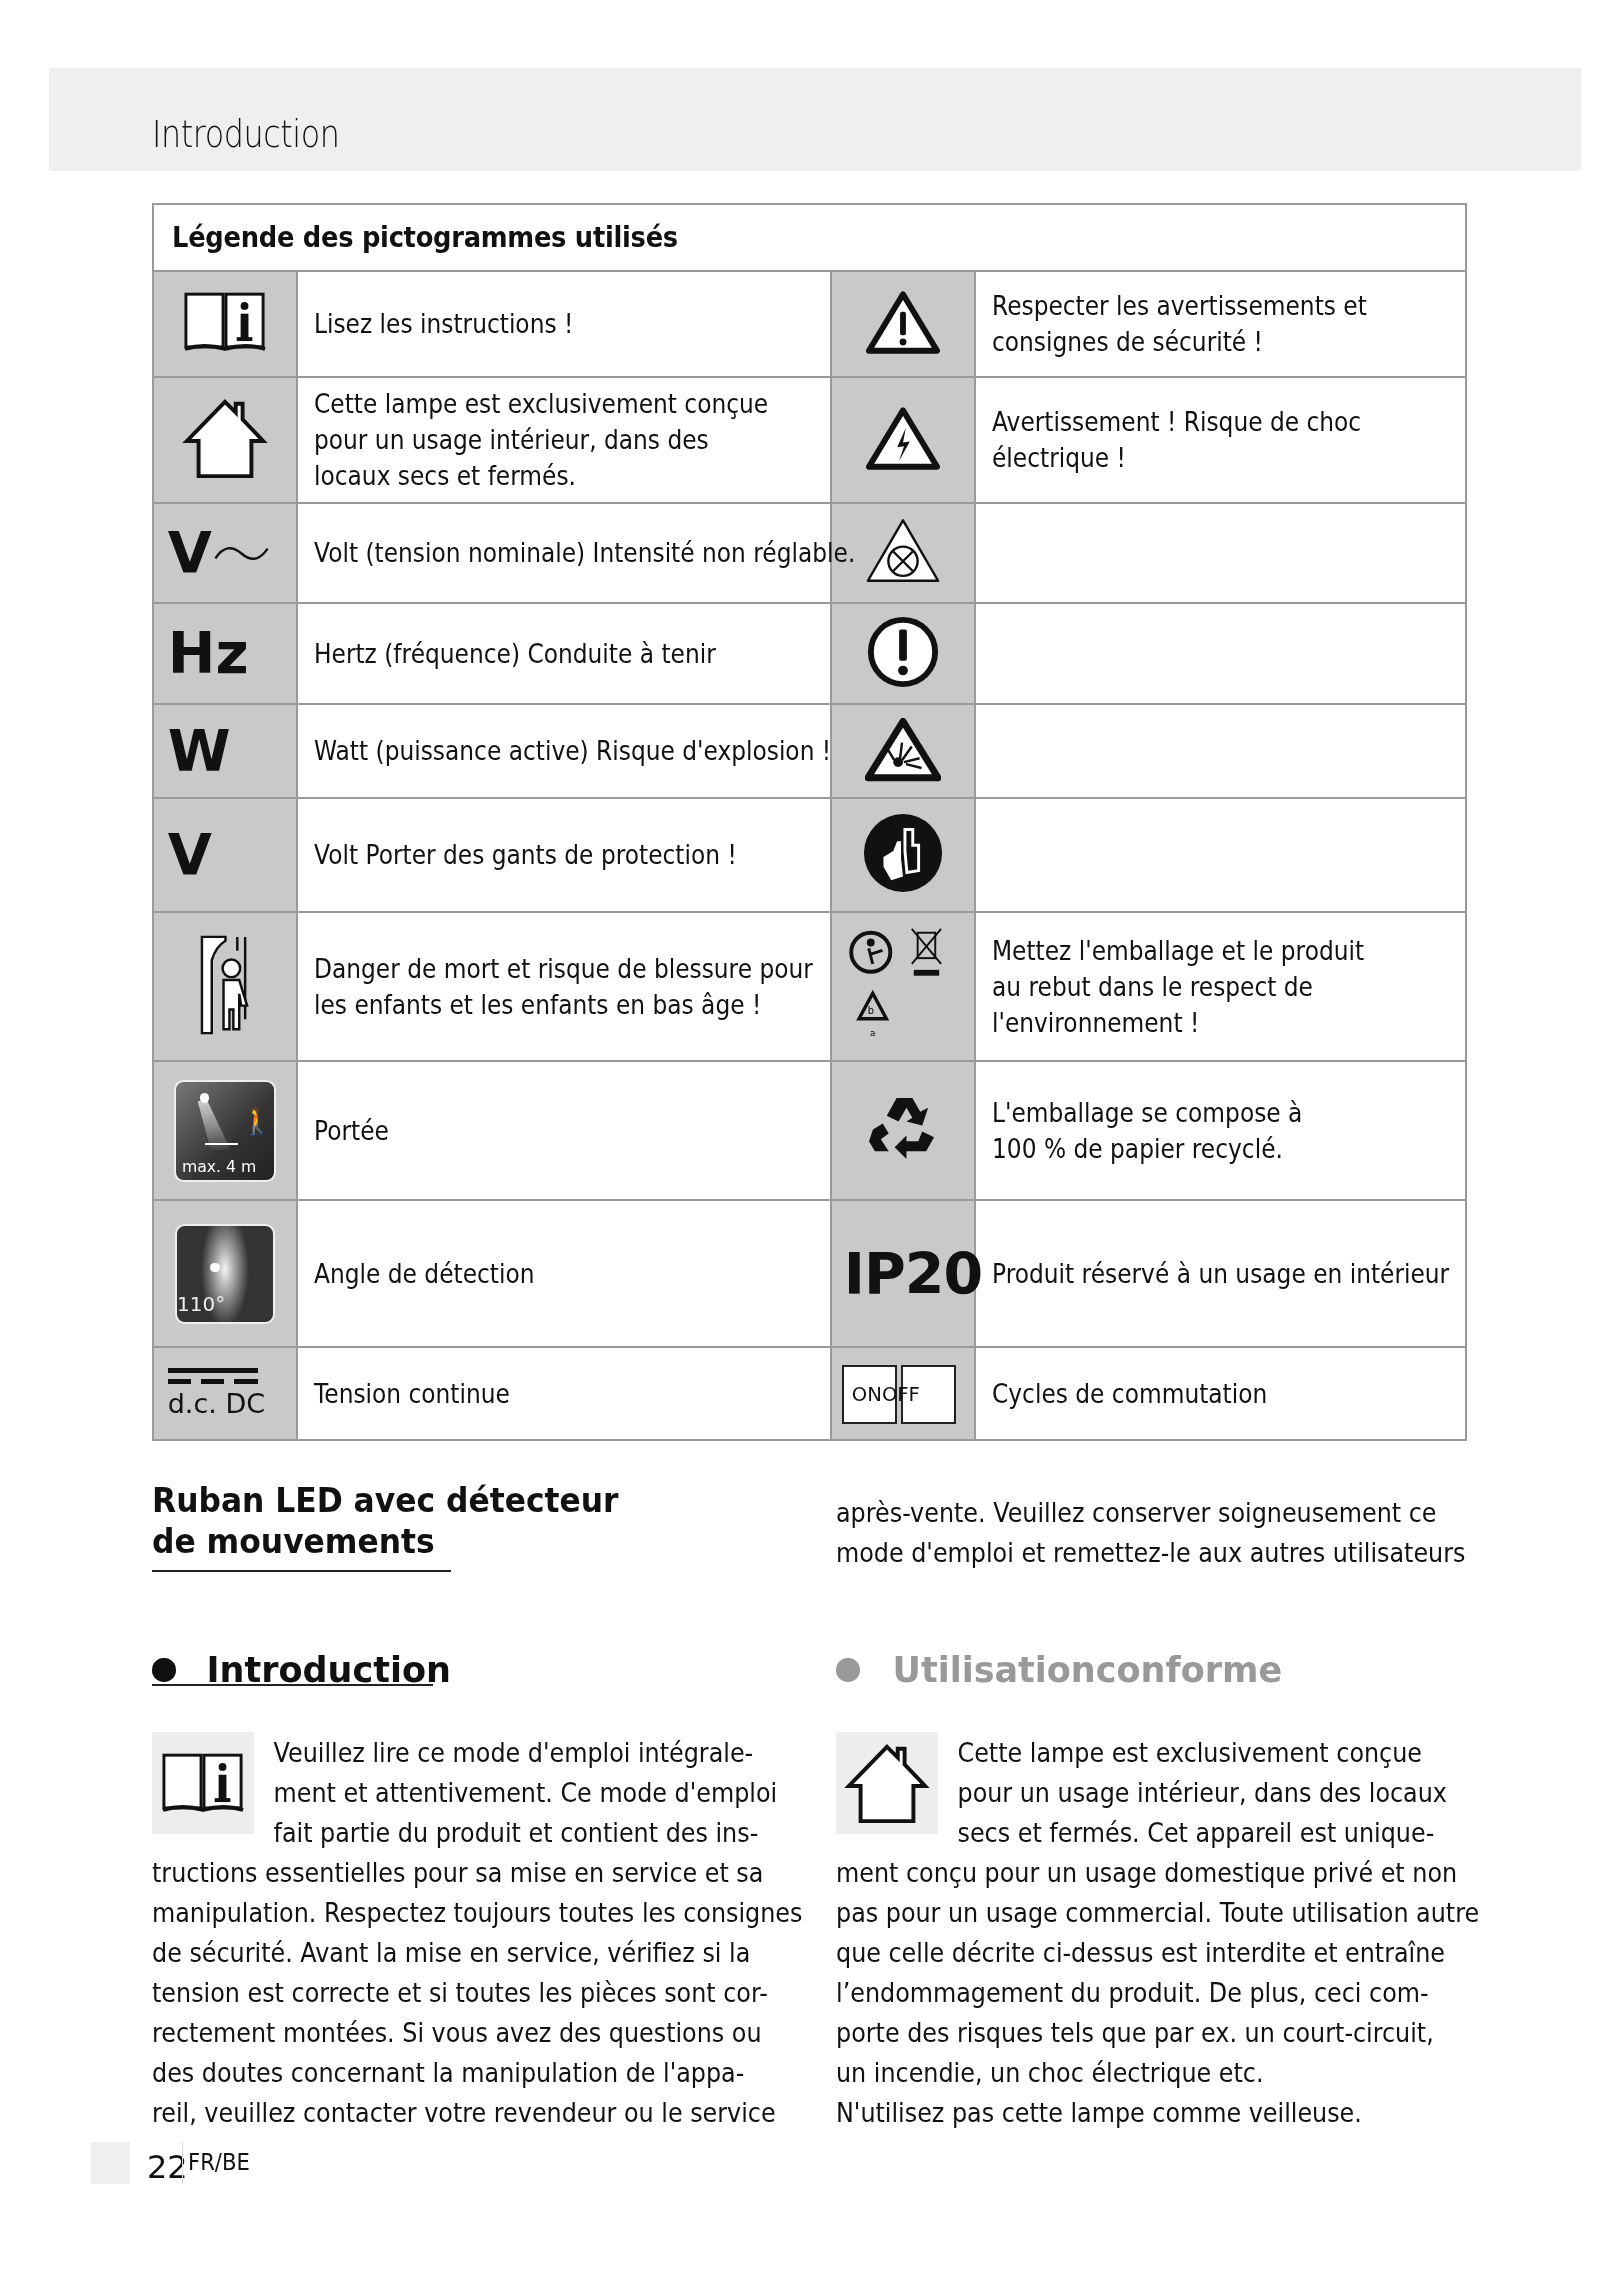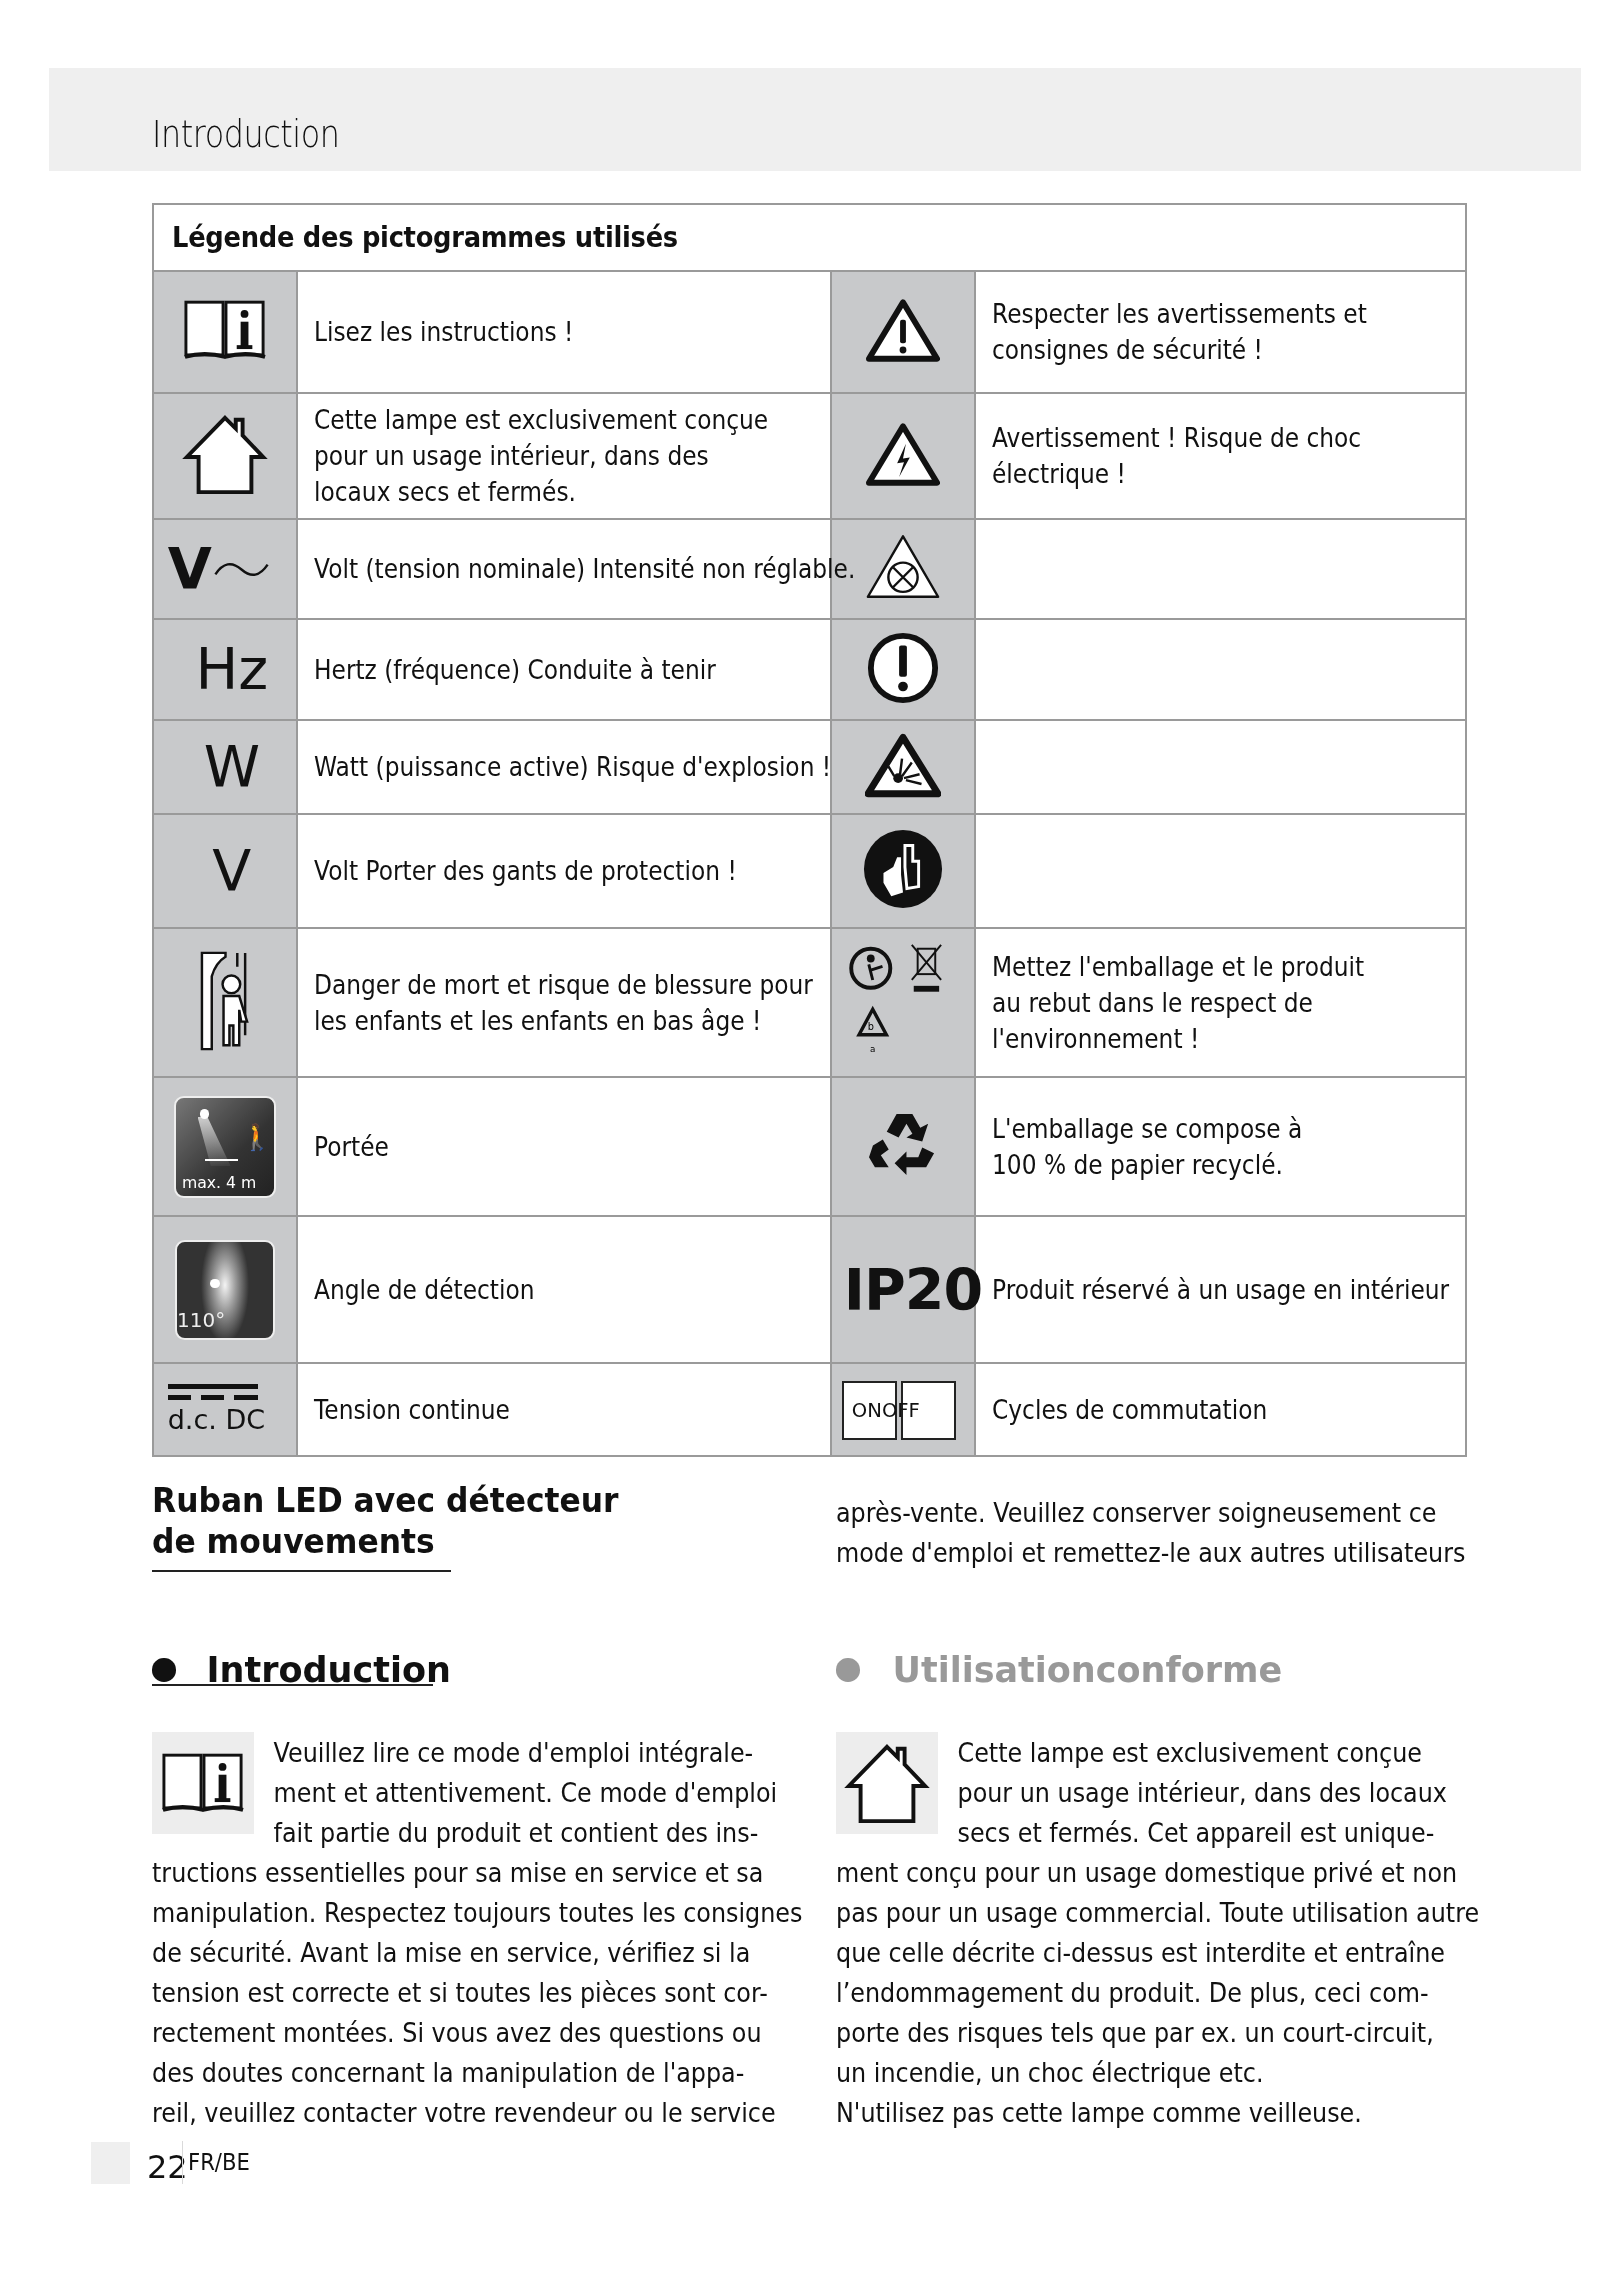--- a/index.html
+++ b/index.html
@@ -7,21 +7,21 @@
   .header-band { position:absolute; left:49px; top:68px; width:1532px; height:103px; background:#efefef; }
   .header-title { position:absolute; left:103px; top:45px; font-size:37px; font-weight:300; letter-spacing:-0.5px; color:#111; font-family:"DejaVu Sans", sans-serif; transform:scaleX(0.86); transform-origin:left center; }
 
   table.legend { position:absolute; left:152px; top:203px; width:1313px; border-collapse:collapse; table-layout:fixed; }
   table.legend td { border:2px solid #9a9a9a; padding:0; vertical-align:middle; }
   table.legend td.hdr { height:65px; padding-left:17.6px; font-weight:bold; font-size:28px; letter-spacing:-0.3px; }
   .hdr span { display:inline-block; transform:scaleX(0.92); transform-origin:left center; }
   td.ic { background:#c8c9cb; width:142px; text-align:center; }
   td.tx { background:#fff; padding-left:15.7px !important; font-size:26.5px; line-height:36px; }
   td.tx span { display:inline-block; transform:scaleX(0.88); transform-origin:left center; white-space:nowrap; }
-  .ic-text-big { font-weight:normal; font-size:57px; line-height:1; text-align:center; padding-left:13.7px; }
+  .ic-text-big { font-weight:bold; font-size:57px; line-height:1; text-align:left; padding-left:13.7px; }
 
   .h1 { position:absolute; left:152px; top:1480px; font-weight:bold; font-size:33px; line-height:41px; }
   .h1 span { display:inline-block; transform:scaleX(0.95); transform-origin:left; white-space:nowrap; }
   .h1-underline { position:absolute; left:152px; top:1570px; width:299px; height:2px; background:#222; }
 
   .sec-head { position:absolute; font-weight:bold; font-size:35px; display:flex; align-items:center; }
   .bullet { width:23.5px; height:23.5px; border-radius:50%; display:inline-block; margin-right:31px; }
   .sec-underline { position:absolute; height:2px; background:#222; }
 
   .para { position:absolute; font-size:26.5px; line-height:40px; width:647px; }
@@ -46,21 +46,21 @@
       <col style="width:144px">
       <col style="width:534px">
       <col style="width:144px">
       <col style="width:491px">
     </colgroup>
   <tbody>
       <tr>
         <td class="hdr" colspan="4"><span>Légende des pictogrammes utilisés</span></td>
       </tr>
 
-  <tr style="height:122px">
+  <tr style="height:106px">
     <td class="ic">
       <svg width="84" height="65" viewBox="0 0 86 66">
             <rect x="3" y="4" width="38" height="54" fill="#fff" stroke="#111" stroke-width="3"></rect>
             <rect x="44" y="4" width="38" height="54" fill="#fff" stroke="#111" stroke-width="3"></rect>
             <path d="M2 60 Q22 54 43 60 Q64 54 84 60" stroke="#111" stroke-width="4" fill="none"></path>
             <circle cx="63" cy="16" r="4" fill="#111"></circle>
             <rect x="59" y="24" width="8" height="26" fill="#111"></rect>
             <rect x="55" y="48" width="16" height="4" fill="#111"></rect>
           </svg>
     </td>

